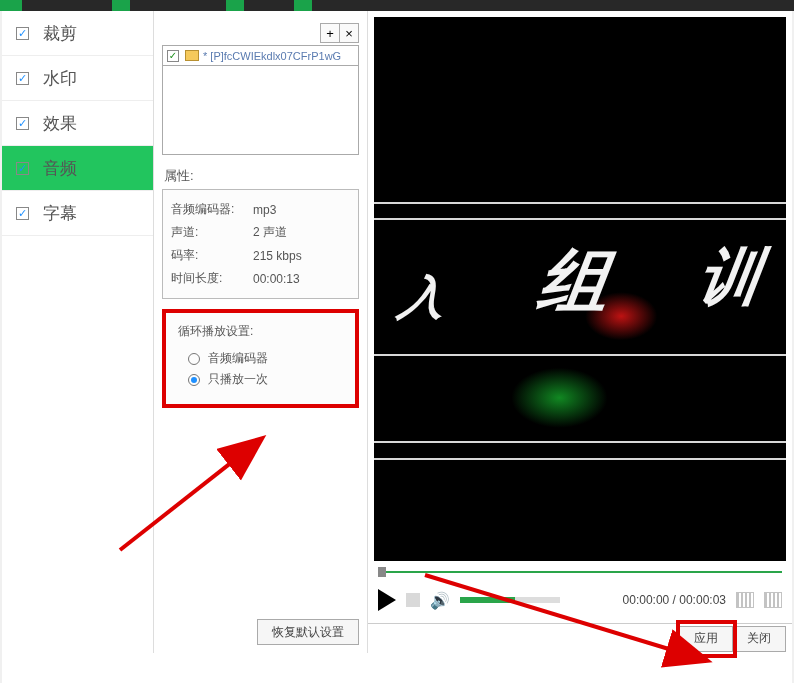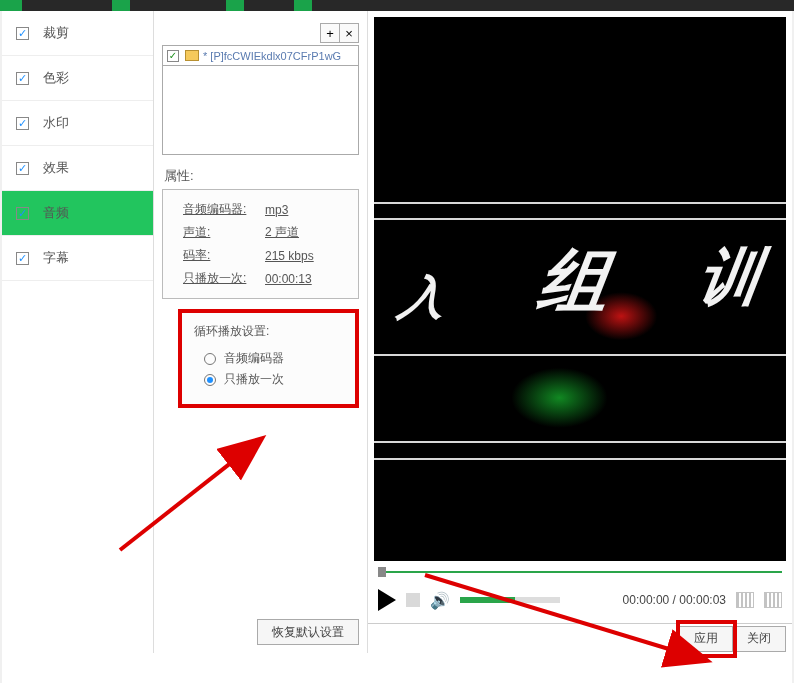--- a/index.html
+++ b/index.html
@@ -11,41 +11,41 @@
 .window { position: absolute; top: 11px; left: 2px; width: 790px; height: 672px; background: #fff; }
 
 .titlebar { height: 30px; background: #282828; color: #ddd; display: flex; align-items: center; padding: 0 8px; font-size: 12px; }
 .titlebar .appicon { width: 16px; height: 16px; margin-right: 8px; background: linear-gradient(45deg,#d33,#f93,#3c6,#39f); border:1px solid #666; }
 .titlebar .title { flex: 1; }
 .titlebar .winbtn { width: 20px; height: 20px; border: 1px solid #888; border-radius: 50%; margin-left: 6px; display:flex; align-items:center; justify-content:center; color:#aaa; font-size:11px; cursor:pointer; }
 
 .body { display: flex; height: calc(100% - 30px); }
 
 .sidebar { width: 152px; background: #fff; border-right: 1px solid #ddd; }
-.side-item { height: 45px; display: flex; align-items: center; padding-left: 14px; font-size: 13px; color: #555; border-bottom: 1px solid #eee; cursor:pointer; }
+.side-item { height: 45px; display: flex; align-items: center; padding-left: 14px; font-size: 17px; color: #555; border-bottom: 1px solid #eee; cursor:pointer; }
 .side-item.active { background: #22c55e; }
 .chk { width: 13px; height: 13px; border: 1px solid #888; margin-right: 14px; display:inline-flex; align-items:center; justify-content:center; }
 .chk::after { content:"✓"; color:#1e90ff; font-size:11px; line-height:1; }
 
 .midpanel { width: 214px; padding: 12px 8px 8px 8px; background:#fff; border-right:1px solid #ddd; display:flex; flex-direction:column; }
 .listctrl { display:flex; justify-content:flex-end; gap:0; margin-bottom:2px; }
 .sqbtn { width:20px; height:20px; border:1px solid #aaa; background:#fafafa; display:flex; align-items:center; justify-content:center; font-size:13px; cursor:pointer; margin-left:-1px; }
 .listbox { border:1px solid #aaa; height:110px; background:#fff; overflow:hidden;text-align:right; }
 .listrow { height:20px; border-bottom:1px solid #aaa; display:flex; align-items:center; padding:0 4px; font-size:11px; color:#5a7bb0; white-space:nowrap; }
 .listrow .chk2 { width:12px; height:12px; border:1px solid #888; margin-right:6px; display:inline-flex; align-items:center; justify-content:center; }
 .listrow .chk2::after { content:"✓"; color:#1b8f1b; font-size:10px; }
 .listrow .foldericon { width:14px; height:11px; background:#f5c95b; border:1px solid #b89030; margin-right:4px; }
 
 .proplabel { font-size:13px; color:#555; margin:12px 0 4px 2px; }
-.propbox { border:1px solid #bbb; background:#fcfcfc; padding:8px 18px; font-size:12px; color:#555;text-decoration:underline; }
+.propbox { border:1px solid #bbb; background:#fcfcfc; padding:8px 6px; font-size:12px; color:#555; }
 .propbox table { width:100%; border-collapse:collapse; }
 .propbox td { padding:3px 2px; }
 .propbox td:first-child { width:82px; }
 
-.loopwrap { position:relative; margin-top:10px;margin-left:16px; }
+.loopwrap { position:relative; margin-top:10px; }
 .loopbox { border:4px solid #d00; padding:10px 12px 16px 12px; font-size:12px; color:#555; background:#fcfcfc; }
 .loopbox .grp { margin-bottom:10px; }
 .radio-row { display:flex; align-items:center; margin:4px 0 0 10px; }
 .radio { width:12px; height:12px; border:1px solid #777; border-radius:50%; margin-right:8px; display:inline-flex; align-items:center; justify-content:center; }
 .radio.sel::after { content:""; width:6px; height:6px; background:#1e90ff; border-radius:50%; }
 
 .midbottom { margin-top:auto; display:flex; justify-content:flex-end; padding-top:8px; }
 .btn { height:26px; padding:0 14px; border:1px solid #aaa; background:#f6f6f6; font-size:12px; color:#444; cursor:pointer; display:inline-flex; align-items:center; }
 
 .preview { flex:1; background:#fff; display:flex; flex-direction:column; }
@@ -95,24 +95,20 @@
 <div class="window">
 
   <div class="body">
     <div class="sidebar">
       <div class="side-item">
           <span class="chk"></span>
           <span>裁剪</span>
         </div>
       <div class="side-item">
           <span class="chk"></span>
-          <span>色彩</span>
-        </div>
-      <div class="side-item">
-          <span class="chk"></span>
           <span>水印</span>
         </div>
       <div class="side-item">
           <span class="chk"></span>
           <span>效果</span>
         </div>
       <div class="side-item active">
           <span class="chk"></span>
           <span>音频</span>
         </div>
@@ -145,21 +141,21 @@
               </tr>
           <tr>
                 <td>声道:</td>
                 <td>2 声道</td>
               </tr>
           <tr>
                 <td>码率:</td>
                 <td>215 kbps</td>
               </tr>
           <tr>
-                <td>只播放一次:</td>
+                <td>时间长度:</td>
                 <td>00:00:13</td>
               </tr>
         </tbody>
           </table>
       </div>
 
       <div class="loopwrap">
         <div class="loopbox">
           <div class="grp">循环播放设置:</div>
           <div class="radio-row">

